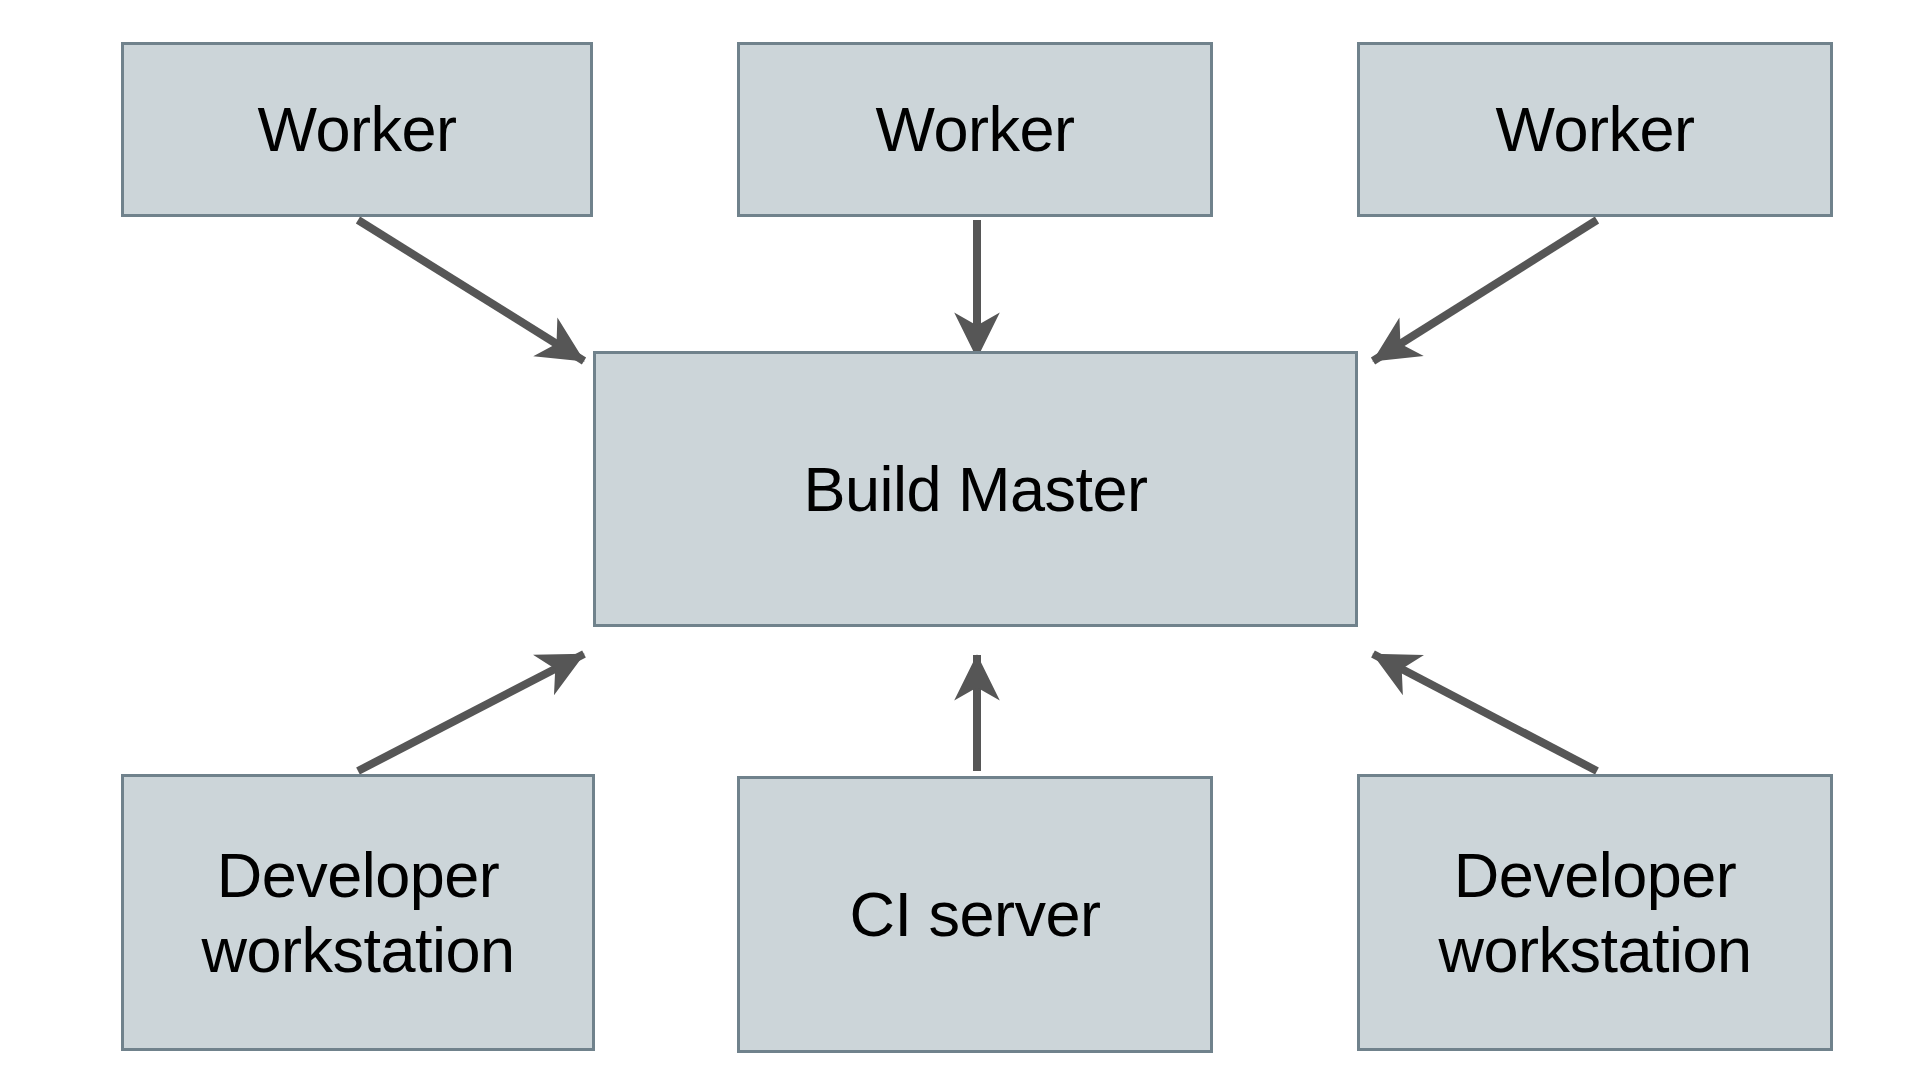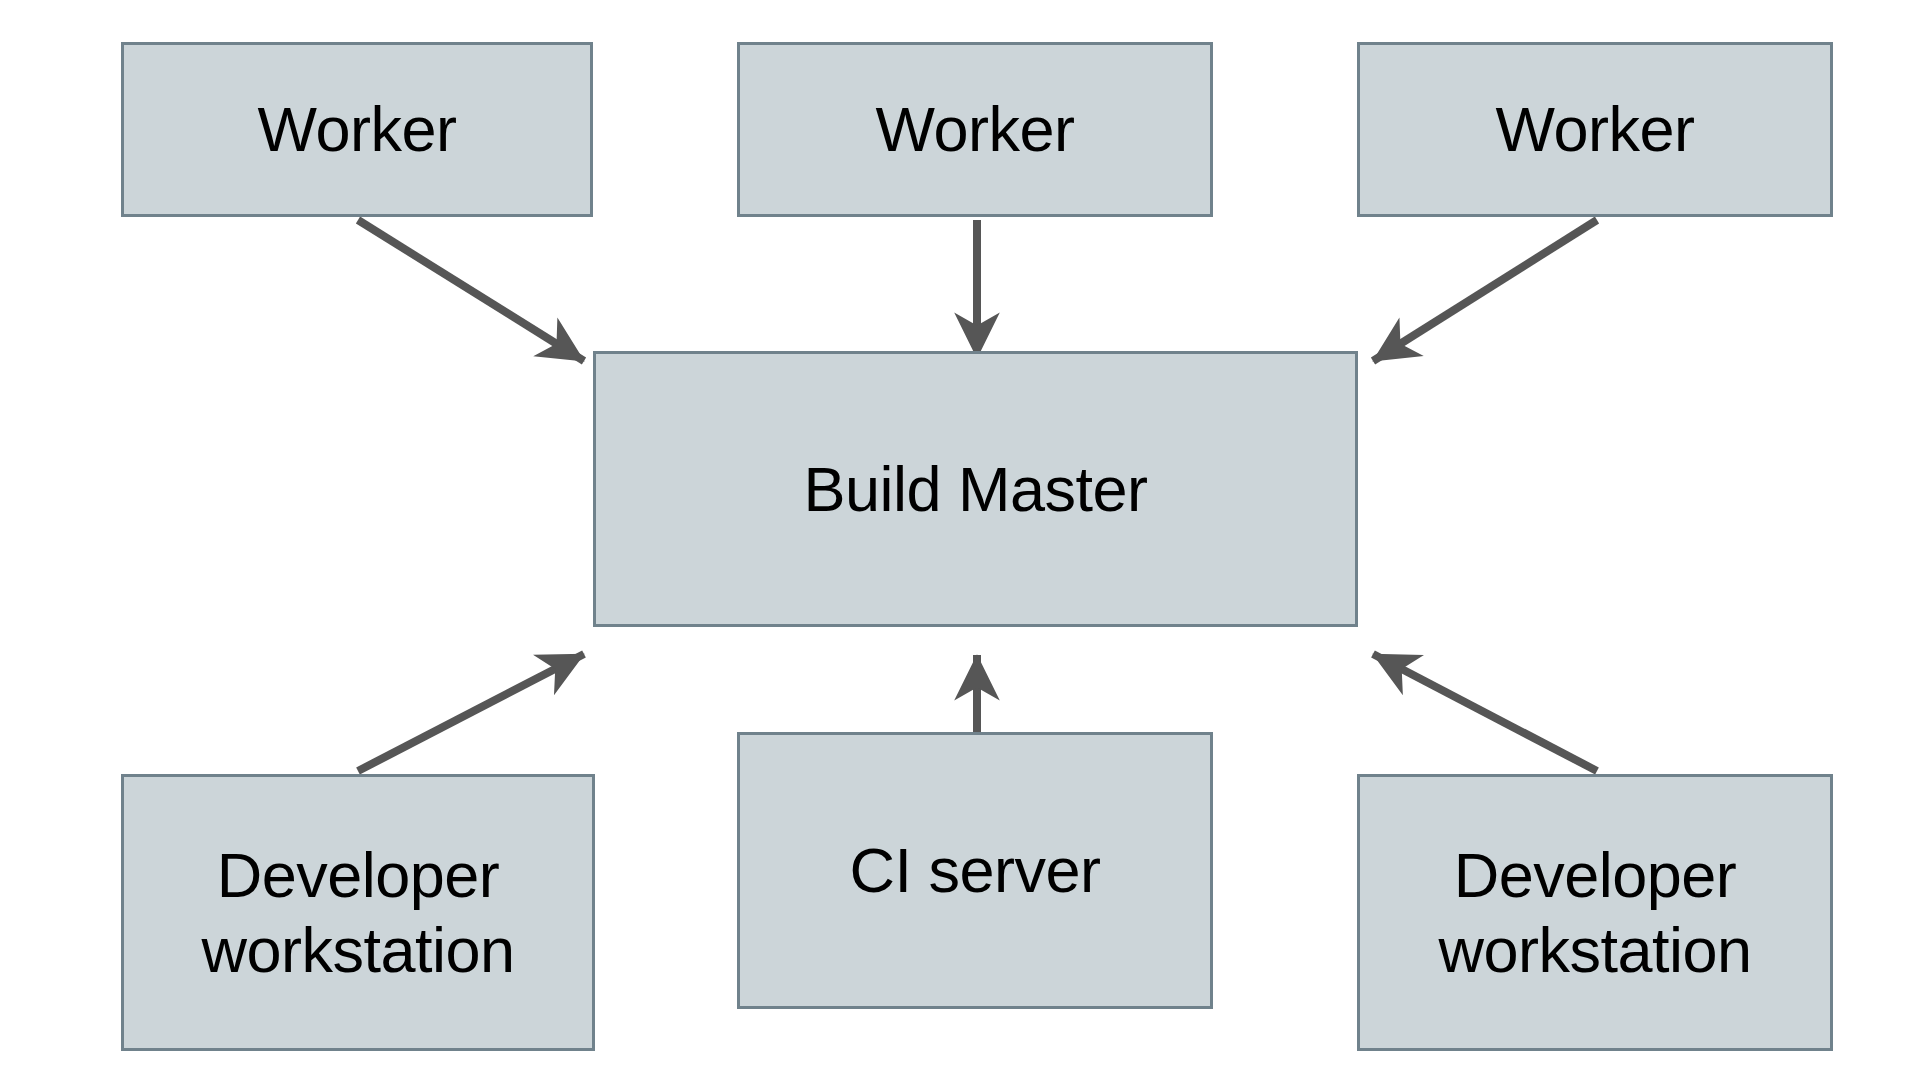--- a/index.html
+++ b/index.html
@@ -46,21 +46,21 @@
     white-space: pre-line;
   }
   
   #node-worker-1 { left: 121px; top: 42px;  width: 472px; height: 175px; }
   #node-worker-2 { left: 737px; top: 42px;  width: 476px; height: 175px; }
   #node-worker-3 { left: 1357px; top: 42px; width: 476px; height: 175px; }
   
   #node-build-master { left: 593px; top: 351px; width: 765px; height: 276px; }
   
   #node-dev-workstation-1 { left: 121px; top: 774px;  width: 474px; height: 277px; }
-  #node-ci-server        { left: 737px; top: 732px;  width: 476px; height: 277px; }
+  #node-ci-server        { left: 737px; top: 776px;  width: 476px; height: 277px; }
   #node-dev-workstation-2 { left: 1357px; top: 774px; width: 476px; height: 277px; }
 </style>
 </head>
 <body>
 
 <div id="diagram-canvas">
 
   <svg id="edge-layer" viewBox="0 0 1910 1090" width="1910" height="1090" xmlns="http://www.w3.org/2000/svg">
     <defs>
 

